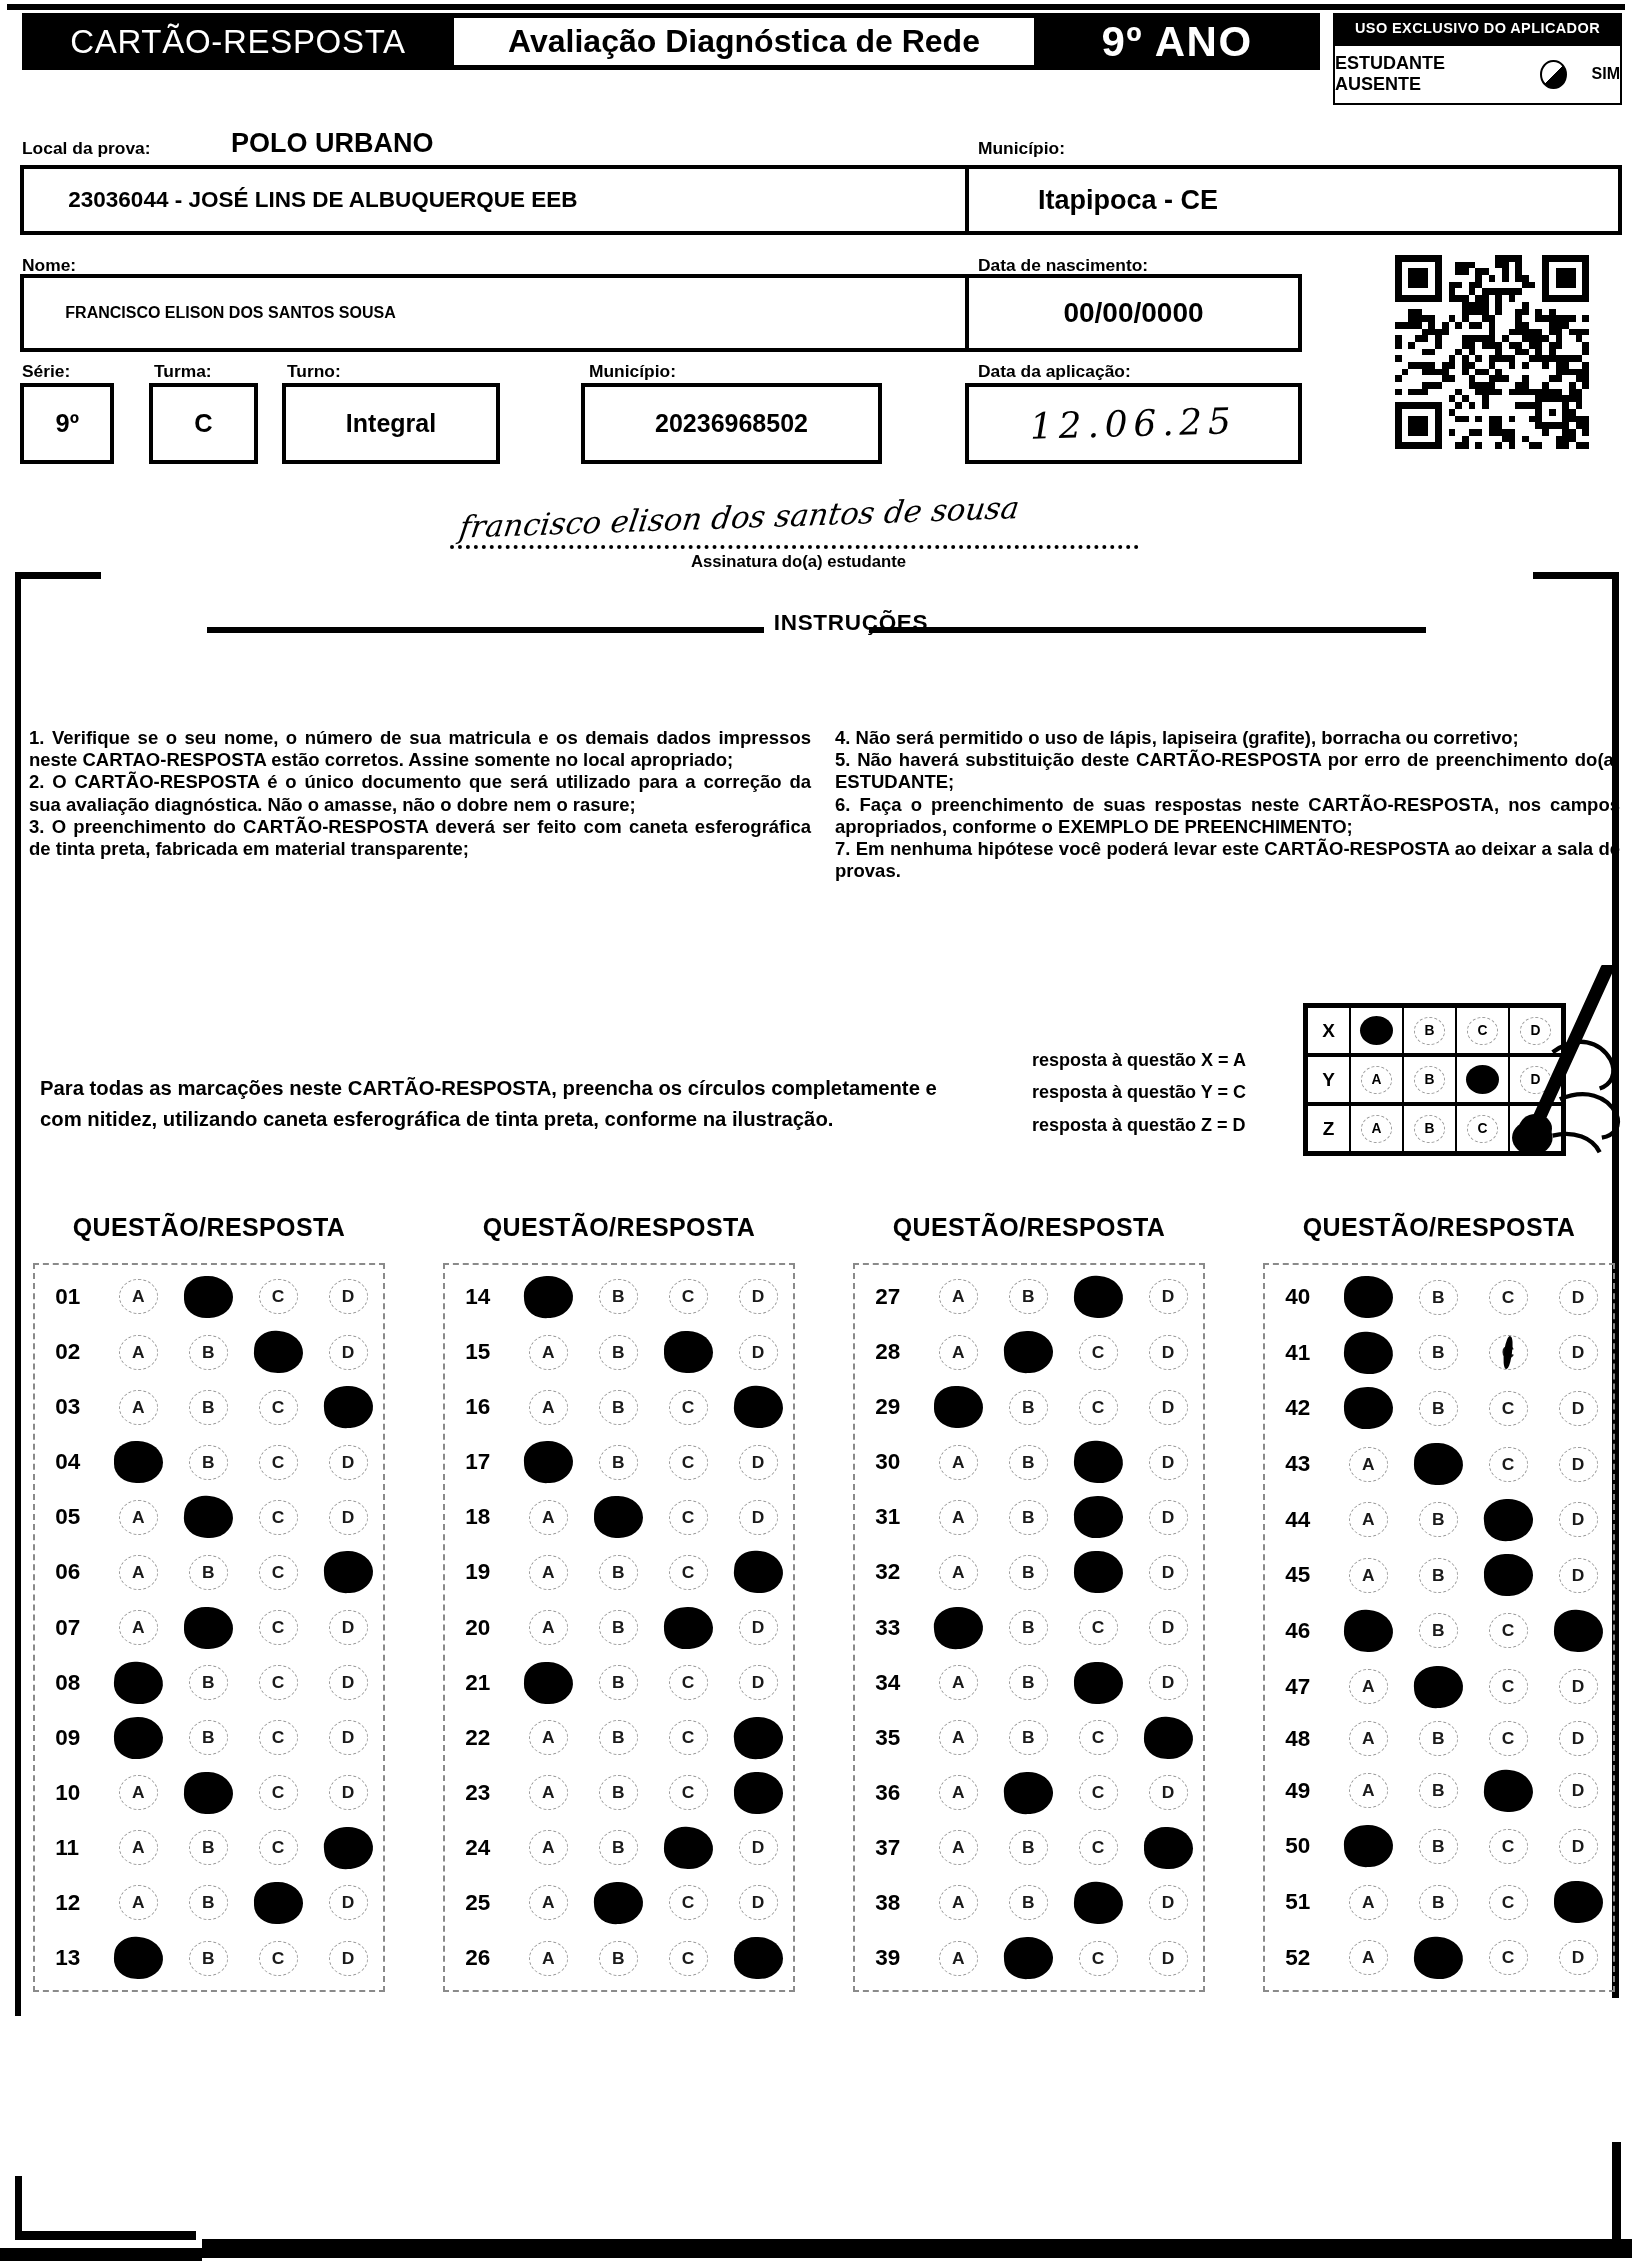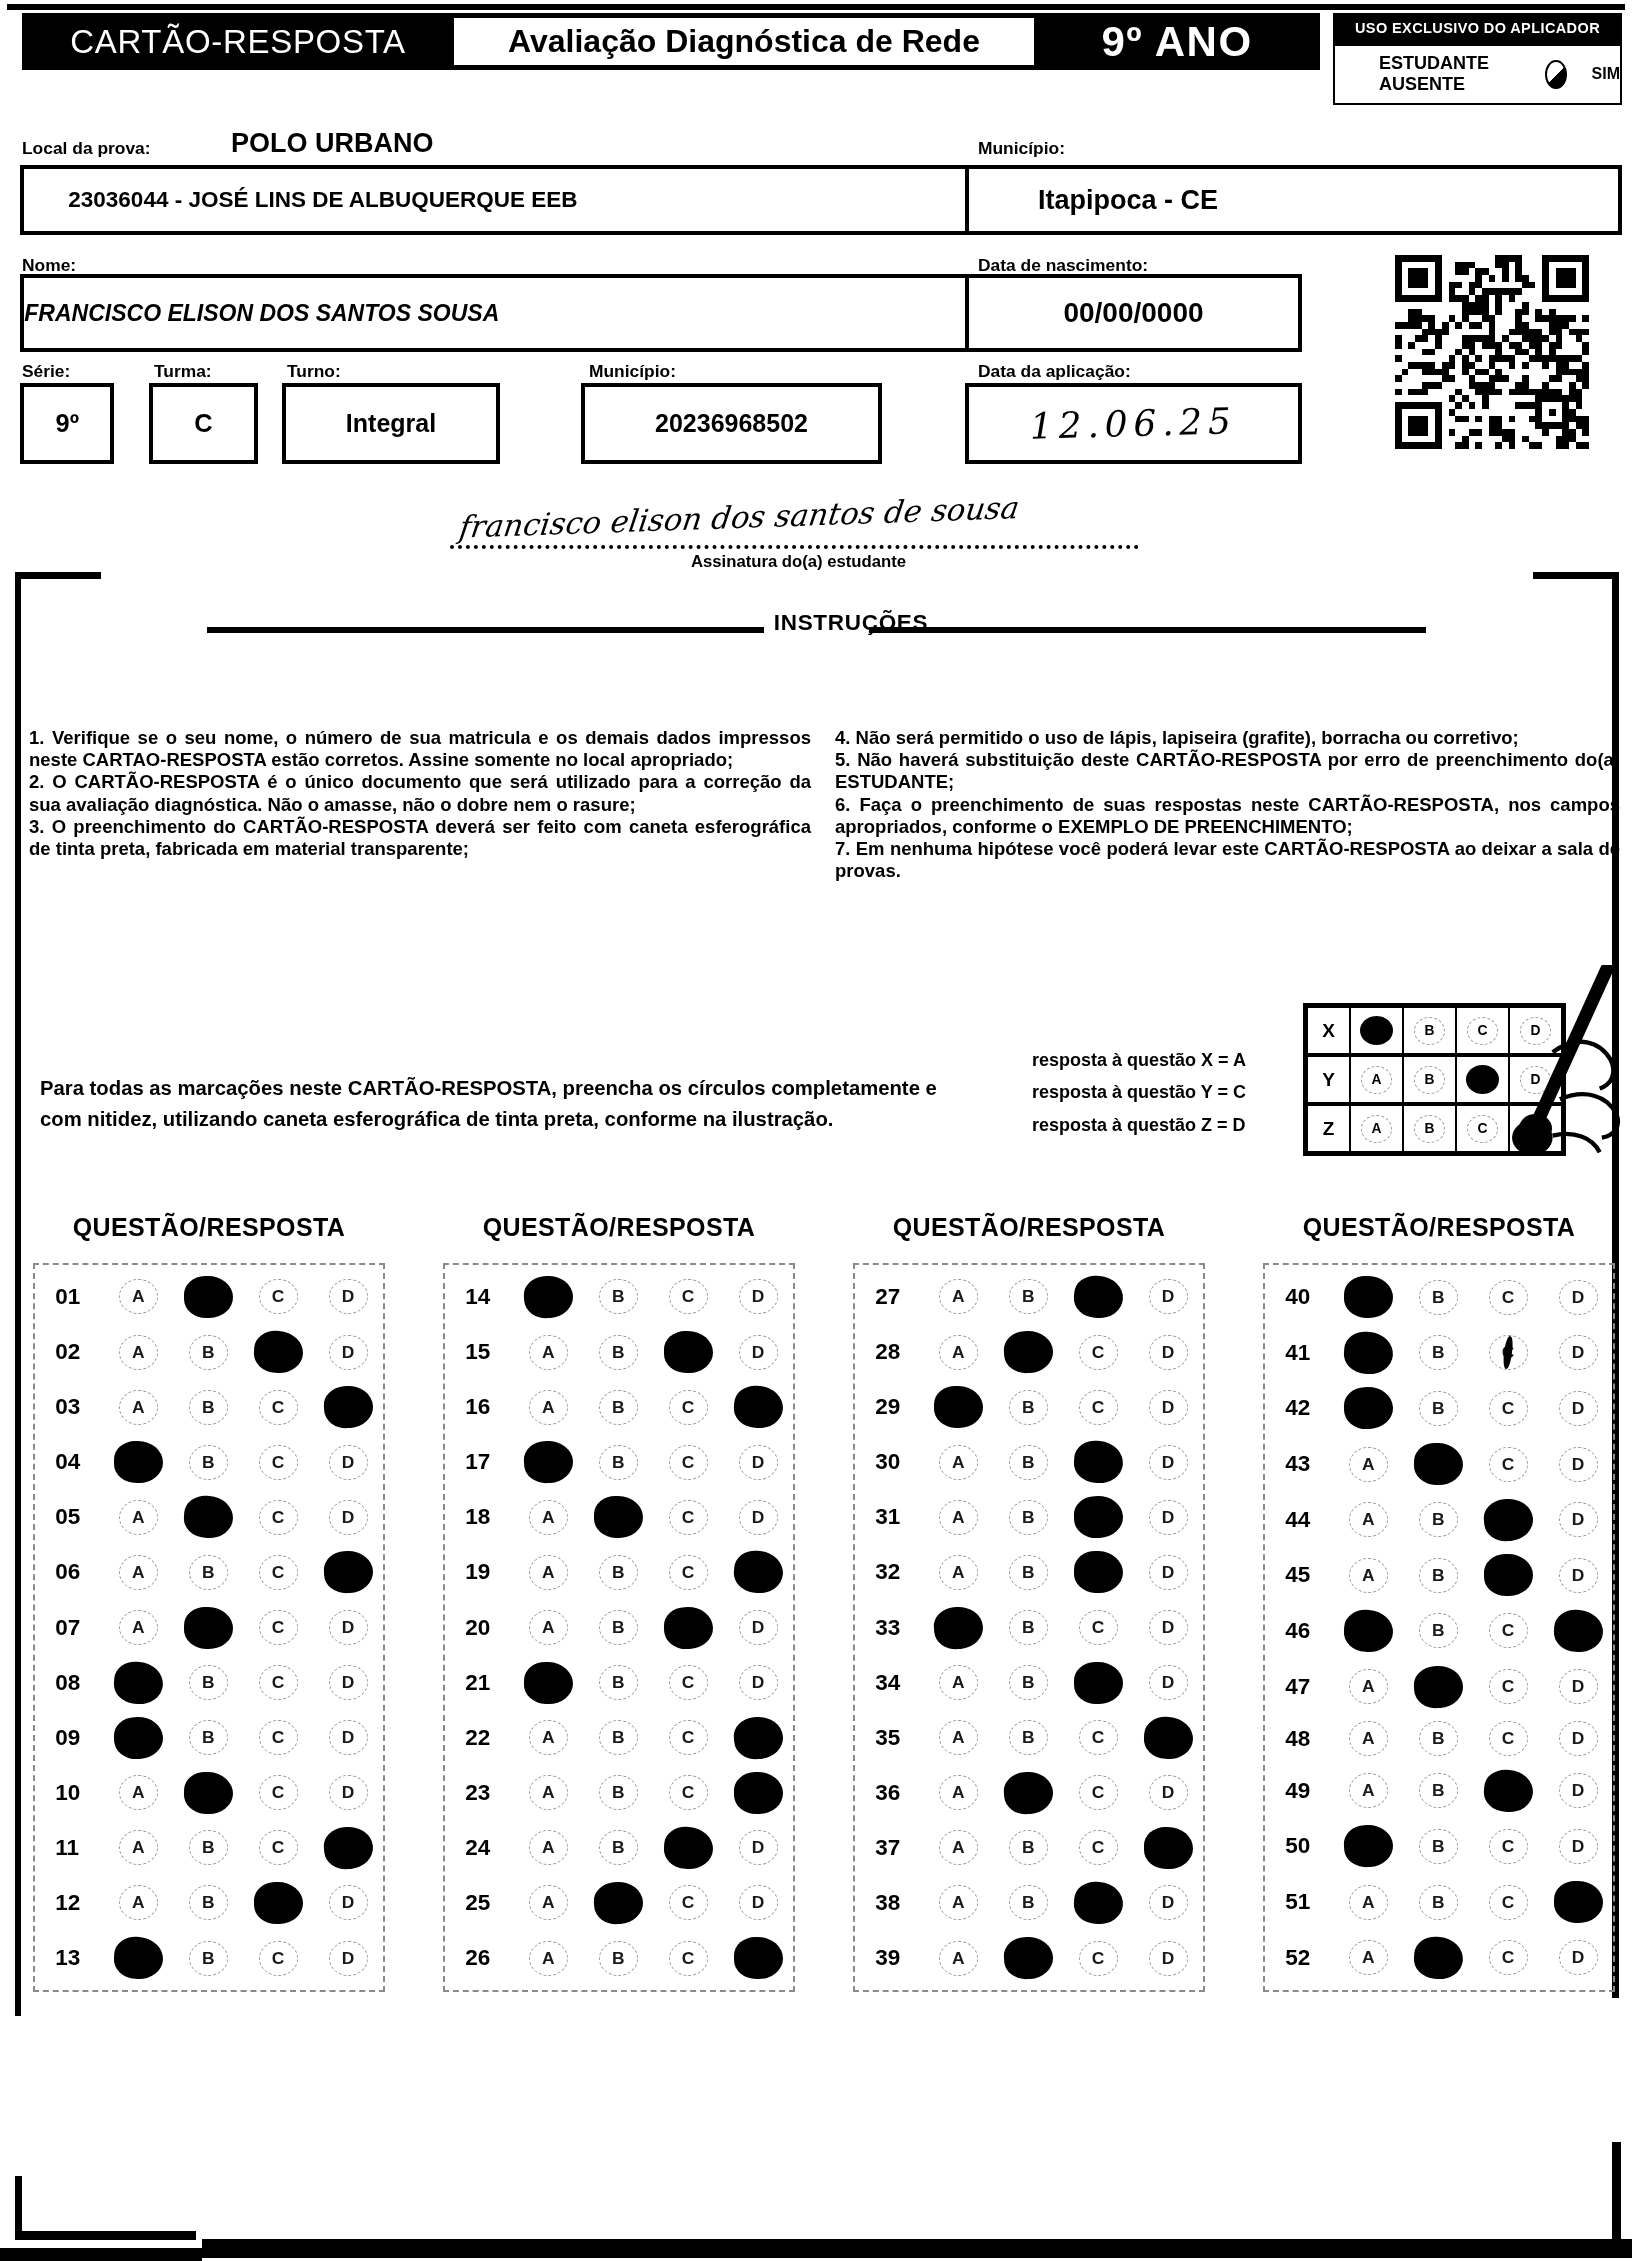--- a/index.html
+++ b/index.html
@@ -12,21 +12,21 @@
   .h-left{width:432px;height:57px;background:#000;color:#fff;display:flex;align-items:center;justify-content:center;
           font-size:33px;font-weight:normal;letter-spacing:0.7px;}
   .h-mid{flex:1;height:57px;box-sizing:border-box;border-top:5.8px solid #000;border-bottom:5.8px solid #000;
          display:flex;align-items:center;justify-content:center;font-size:32px;font-weight:bold;}
   .h-grade{width:286px;height:57px;background:#000;color:#fff;display:flex;align-items:center;justify-content:center;
            font-size:42px;font-weight:bold;letter-spacing:1.5px;}
   .h-right{width:289px;margin-left:13px;}
   .h-right-bar{height:30.5px;background:#000;color:#fff;display:flex;align-items:center;justify-content:center;
                font-size:14.5px;font-weight:bold;letter-spacing:0.4px;}
   .h-right-box{height:61px;box-sizing:border-box;border:2.9px solid #000;display:flex;align-items:center;
-               justify-content:center;gap:25px;background:#fff;padding-left:44px;}
+               justify-content:center;gap:25px;background:#fff;}
   .absent-label{font-size:18px;font-weight:bold;}
   .absent-circle{width:29px;height:29px;border:2.2px solid #000;border-radius:50%;box-sizing:border-box;
                  background:linear-gradient(135deg,transparent 52%,#000 52%);}
   .sim-label{font-size:16px;font-weight:bold;}
   
   .lbl{font-size:17.4px;font-weight:bold;}
   .vbox{box-sizing:border-box;border:4.4px solid #000;display:flex;align-items:center;background:#fff;}
   .vtext{font-weight:bold;}
   
   #sig-line{left:450px;top:485px;width:689px;height:60px;border-bottom:4.4px dotted #000;display:flex;align-items:flex-end;}
@@ -94,21 +94,21 @@
     <span class="vtext" style="font-size:22.5px;padding-left:44px;">23036044 - JOSÉ LINS DE ALBUQUERQUE EEB</span>
   </div>
   <div class="abs vbox" style="left:965px;top:165px;width:657px;height:70px;">
     <span class="vtext" style="font-size:27px;padding-left:69px;">Itapipoca - CE</span>
   </div>
 
   <div class="abs lbl" style="left:22px;top:255px;">Nome:</div>
   <div class="abs lbl" style="left:978px;top:255px;">Data de nascimento:</div>
 
   <div class="abs vbox" style="left:20.3px;top:274px;width:1074px;height:78px;">
-    <span class="vtext" style="font-size:23px;font-style:italic;">FRANCISCO ELISON DOS SANTOS SOUSA</span>
+    <span class="vtext" style="font-size:16px;padding-left:41px;">FRANCISCO ELISON DOS SANTOS SOUSA</span>
   </div>
   <div class="abs vbox" style="left:965px;top:274px;width:337px;height:78px;justify-content:center;">
     <span class="vtext" style="font-size:28px;">00/00/0000</span>
   </div>
 
   <div class="abs" id="qr-box" style="left:1395px;top:255px;width:194px;height:194px;"><svg width="194" height="194" viewBox="0 0 29 29" shape-rendering="crispEdges">
         <rect x="0" y="0" width="29" height="29" fill="#fff"></rect>
         <rect x="15" y="0" width="1" height="1" fill="#000"></rect>
         <rect x="16" y="0" width="1" height="1" fill="#000"></rect>
         <rect x="17" y="0" width="1" height="1" fill="#000"></rect>

